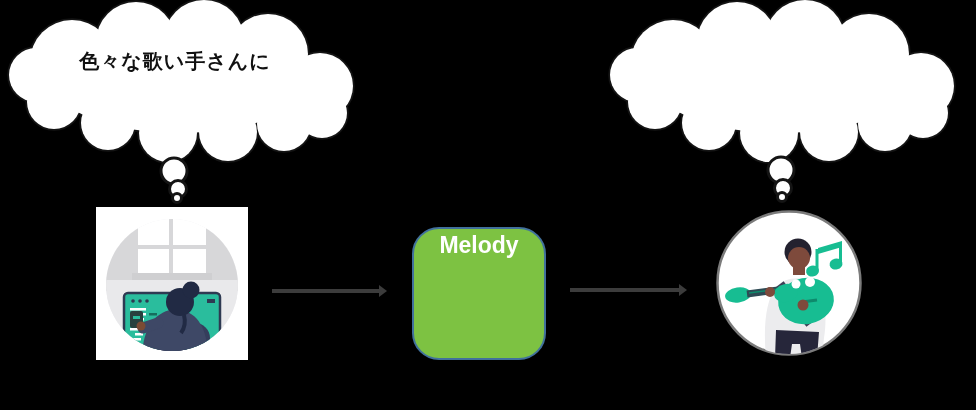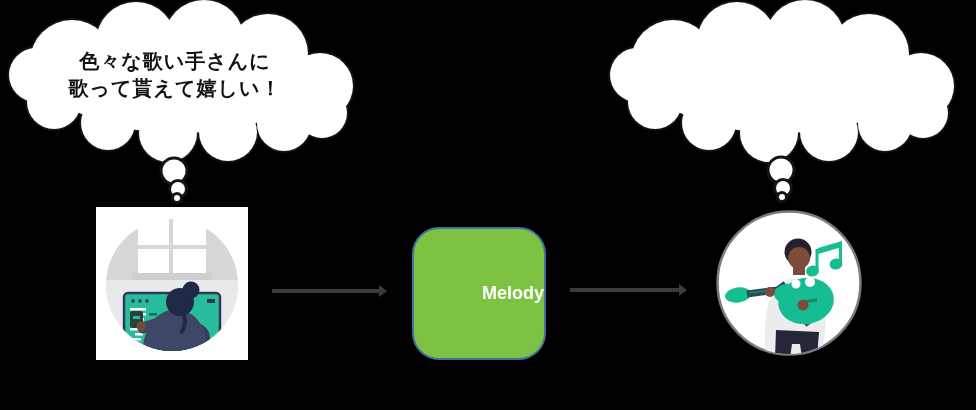--- a/index.html
+++ b/index.html
@@ -29,24 +29,24 @@
     letter-spacing:1px;
     white-space:nowrap;
   }
 
   
   .melody-box{
     left:412px; top:227px; width:134px; height:133px;
     background:var(--box_green,#7DC242);
     border:2.5px solid var(--box_border,#41719C);
     border-radius:27px;
-    display:flex; flex-direction:row;
-    align-items:center; justify-content:flex-end;
+    display:flex; flex-direction:column;
+    align-items:center; justify-content:space-between;
     color:#fff; font-weight:bold;
-    font-size:18px; line-height:33px;
+    font-size:23px; line-height:33px;
     text-align:center;
   }
 
   
   .connector{
     height:4px;
     background:var(--connector,#3C3C3C);
     top:289px;
   }
   .connector .arrow{
@@ -93,21 +93,20 @@
         <use href="#cloudBumps"></use>
       </g>
     <g fill="#ffffff" stroke="#141414" stroke-width="3">
       <circle cx="172" cy="171" r="13"></circle>
       <circle cx="176" cy="189" r="8.5"></circle>
       <circle cx="175" cy="198" r="4.5"></circle>
     </g>
   </svg>
   <div class="abs bubble-text" style="left:10px;top:48px;width:330px">
     <div>色々な歌い手さんに</div>
-    <div>歌って貰えて嬉しい！</div>
   </div>
 
   <svg class="abs" style="left:603px;top:0" width="356" height="204" viewBox="0 0 356 204">
     <g fill="#ffffff" stroke="#141414" stroke-width="3.5">
         <use href="#cloudBumps"></use>
       </g>
     <g fill="#ffffff" stroke="none">
         <use href="#cloudBumps"></use>
       </g>
     <g fill="#ffffff" stroke="#141414" stroke-width="3">

